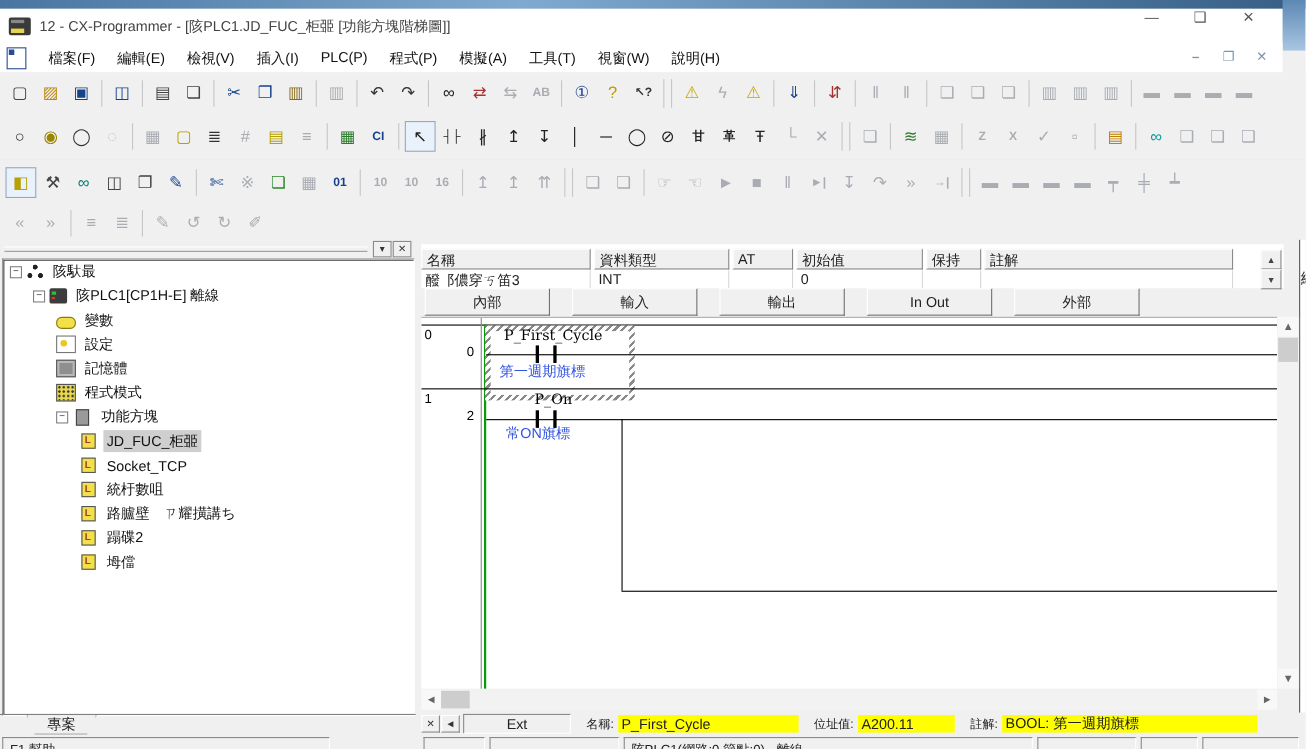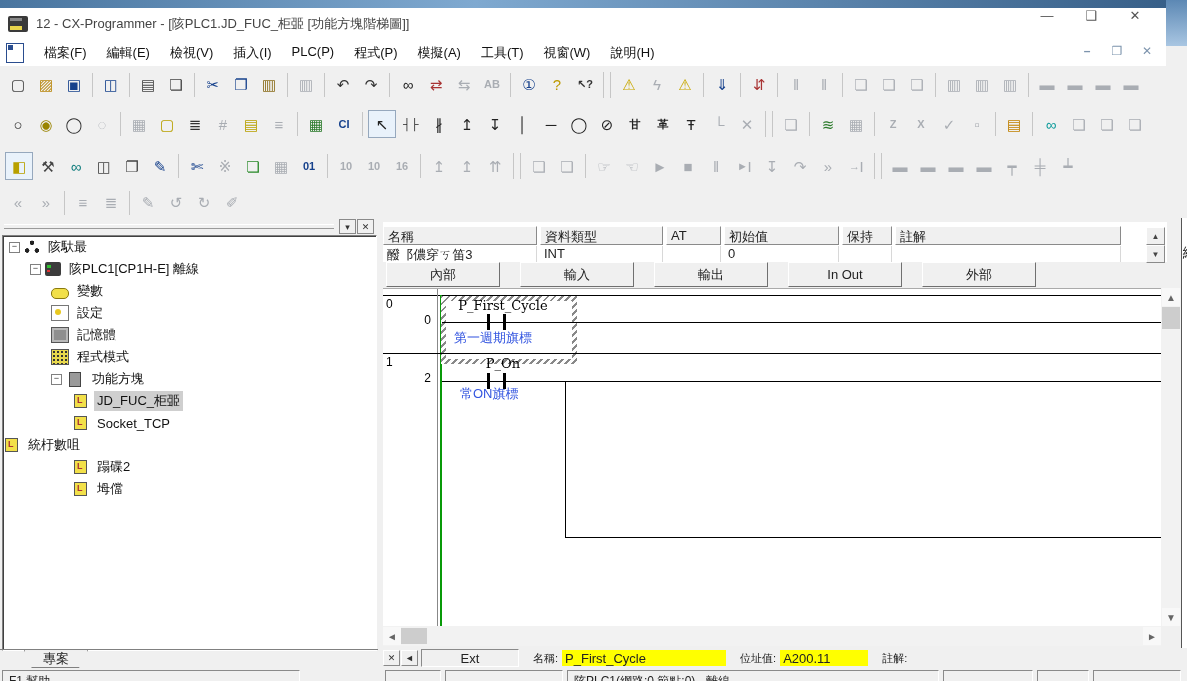--- a/index.html
+++ b/index.html
@@ -336,23 +336,27 @@
           <span class="tlabel">功能方塊</span>
         </div>
         <div class="trow sel" style="padding-left: 69px;">
           <div class="ti ti-fb"></div>
           <span class="tlabel">JD_FUC_柜臦</span>
         </div>
         <div class="trow" style="padding-left: 69px;">
           <div class="ti ti-fb"></div>
           <span class="tlabel">Socket_TCP</span>
         </div>
-        <div class="trow" style="">
+        <div class="trow" style="padding-left: 69px;">
           <div class="ti ti-fb"></div>
           <span class="tlabel">統杅數咀</span>
+        </div>
+        <div class="trow" style="padding-left: 69px;">
+          <div class="ti ti-fb"></div>
+          <span class="tlabel">路臚壁　ㄗ耀撗講ち</span>
         </div>
         <div class="trow" style="padding-left: 69px;">
           <div class="ti ti-fb"></div>
           <span class="tlabel">蹋碟2</span>
         </div>
         <div class="trow" style="padding-left: 69px;">
           <div class="ti ti-fb"></div>
           <span class="tlabel">坶儅</span>
         </div>
       </div>
@@ -438,20 +442,21 @@
 
   <div id="watchbar" class="abs">
     <div class="wbtn">✕</div>
     <div class="wbtn">◄</div>
     <div class="wcell" style="width:96px;margin-left:2px;">Ext</div>
     <div class="wlabel">名稱:</div>
     <div class="wyellow" style="width:158px;">P_First_Cycle</div>
     <div class="wlabel">位址值:</div>
     <div class="wyellow" style="width:82px;">A200.11</div>
     <div class="wlabel">註解:</div>
+    <div class="wyellow" style="width:226px;">BOOL: 第一週期旗標</div>
   </div>
 
   <div id="statusbar" class="abs">
     <div class="scell" style="left:2px;width:298px;">F1 幫助</div>
     <div class="scell" style="left:385px;width:56px;"></div>
     <div class="scell" style="left:445px;width:118px;"></div>
     <div class="scell" style="left:567px;width:372px;">陔PLC1(網路:0,節點:0) - 離線</div>
     <div class="scell" style="left:943px;width:90px;"></div>
     <div class="scell" style="left:1037px;width:52px;"></div>
     <div class="scell" style="left:1093px;width:88px;"></div>

